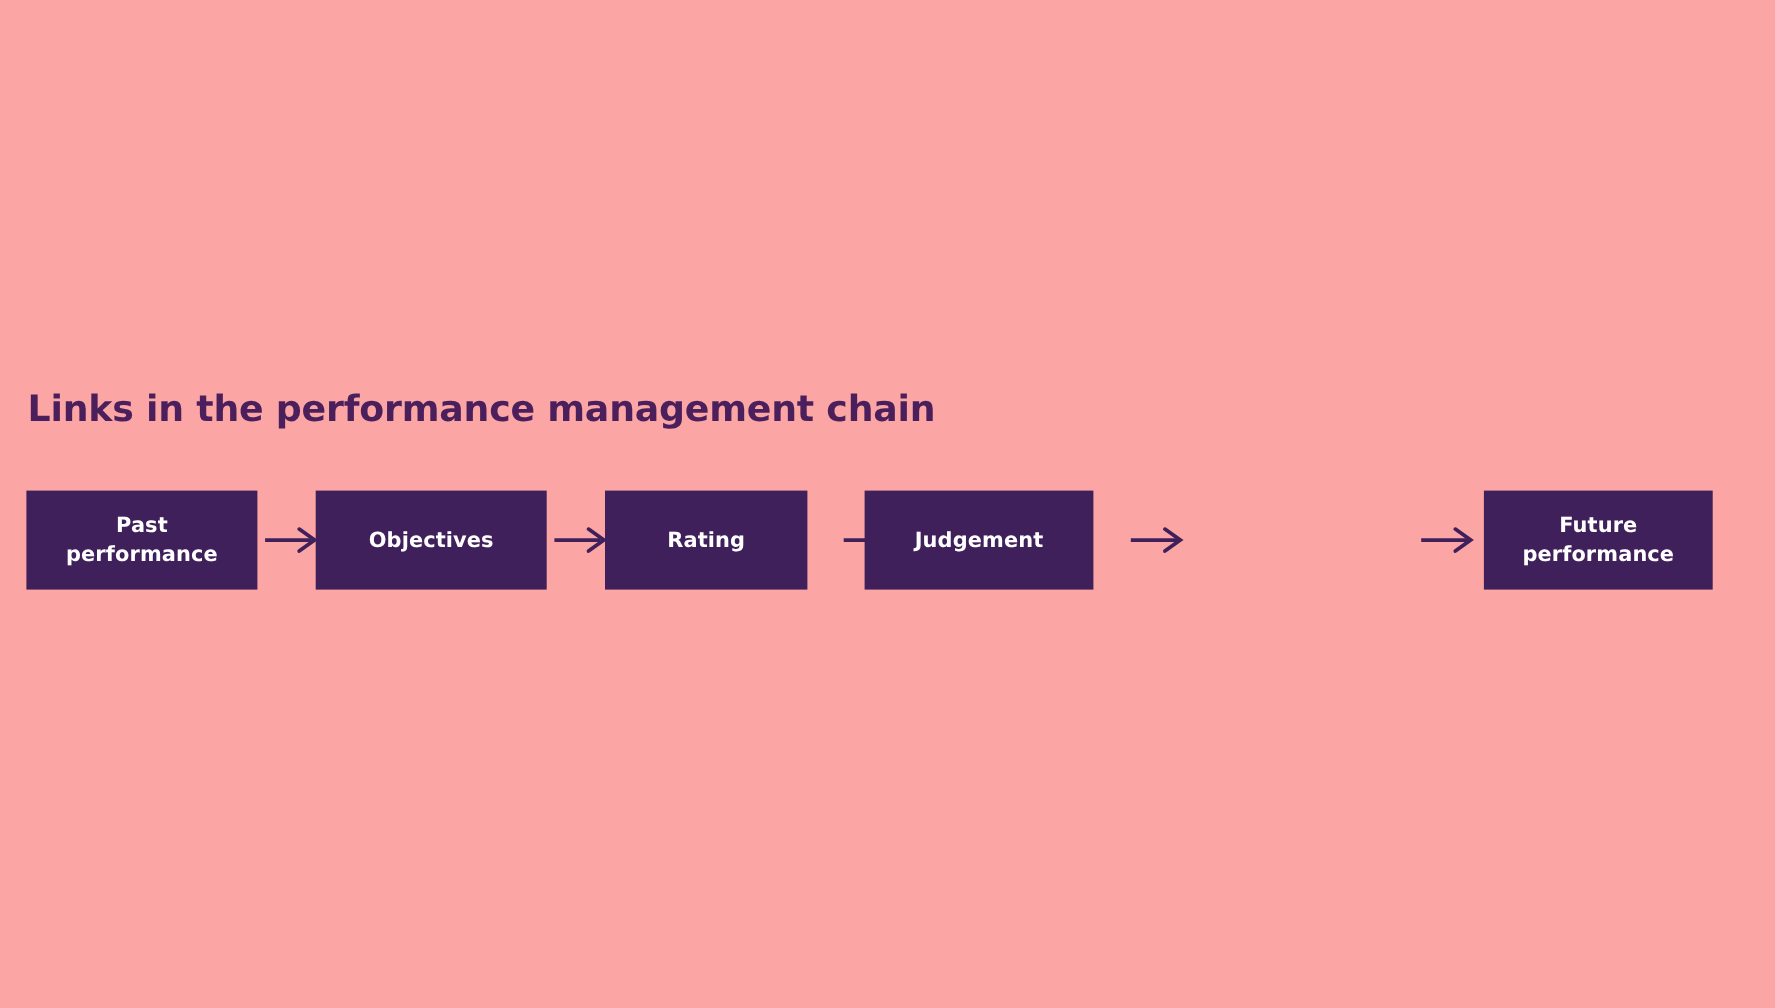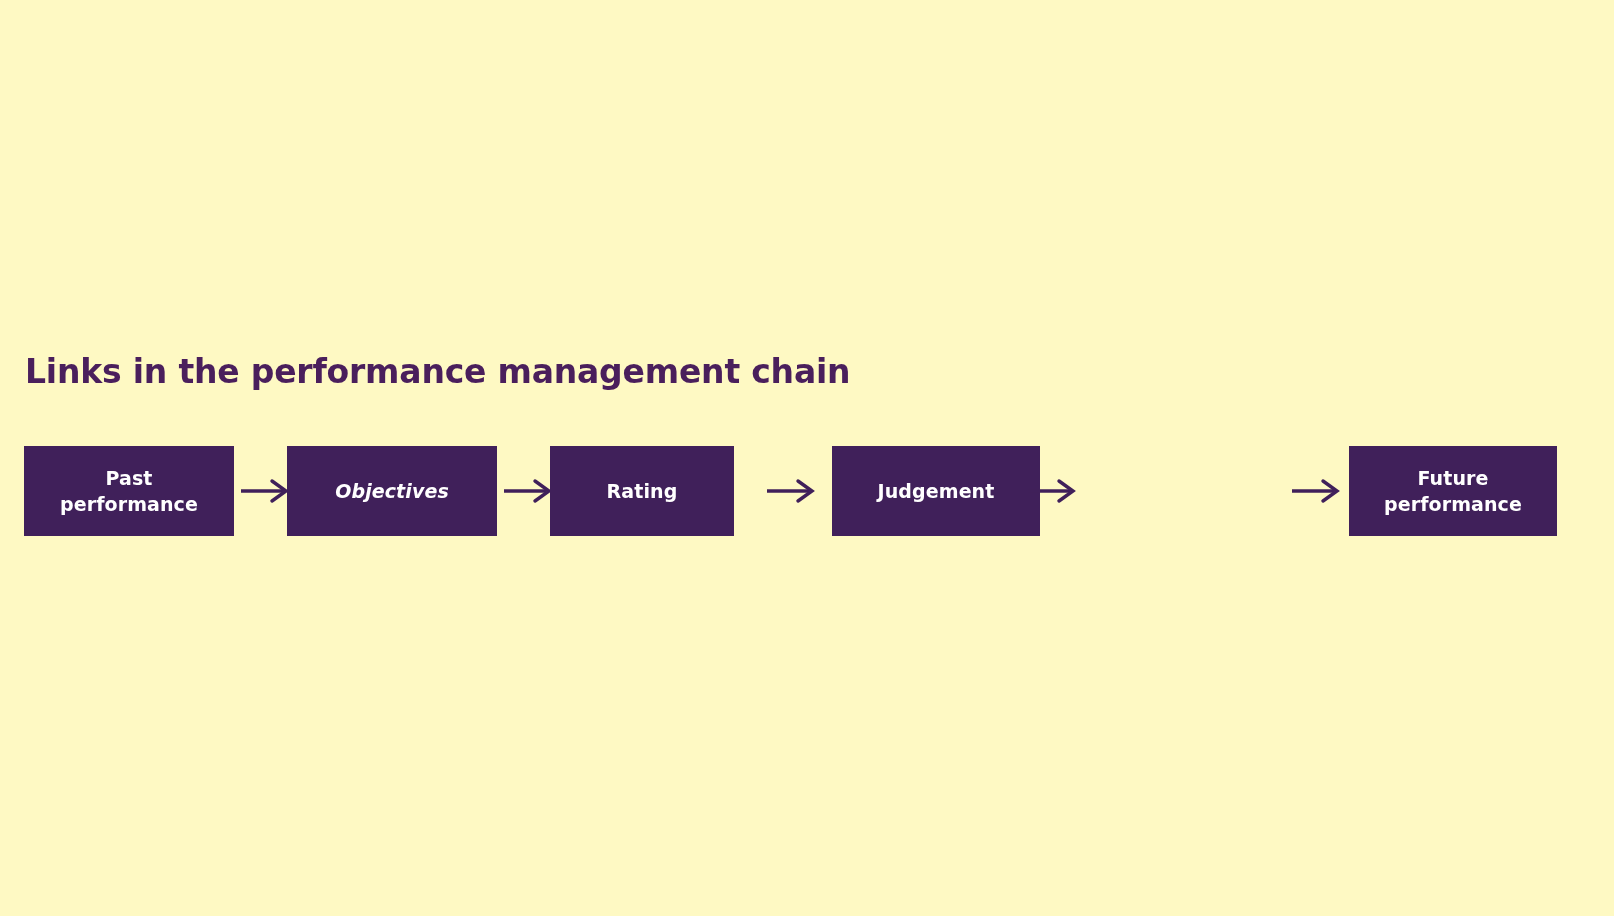--- a/index.html
+++ b/index.html
@@ -9,21 +9,21 @@
     background: #ffffff;
   }
   body {
     font-family: "DejaVu Sans", "Liberation Sans", sans-serif;
     -webkit-font-smoothing: antialiased;
   }
   #canvas {
     position: relative;
     width: 1614px;
     height: 916px;
-    background: #fef9c3;
+    background: #fca5a5;
     overflow: hidden;
   }
 
   
   #diagram-title {
     position: absolute;
     left: 25px;
     top: 353px;
     margin: 0;
     font-size: 33px;
@@ -94,21 +94,21 @@
 performance</span>
     </div>
 
     <div class="chain-arrow" style="left:215px;">
       <svg viewBox="0 0 54 28" xmlns="http://www.w3.org/2000/svg">
         <path d="M2 14 H44" stroke="#40205A" stroke-width="3.4" fill="none" stroke-linecap="butt"></path>
         <path d="M33 4 L47 14 L33 24" stroke="#40205A" stroke-width="3.4" fill="none" stroke-linecap="round" stroke-linejoin="miter"></path>
       </svg>
     </div>
 
-    <div class="chain-step" style="left:263px; width:210px;font-style:italic;">
+    <div class="chain-step" style="left:263px; width:210px;">
       <span class="step-label">Objectives</span>
     </div>
 
     <div class="chain-arrow" style="left:478px;">
       <svg viewBox="0 0 54 28" xmlns="http://www.w3.org/2000/svg">
         <path d="M2 14 H44" stroke="#40205A" stroke-width="3.4" fill="none" stroke-linecap="butt"></path>
         <path d="M33 4 L47 14 L33 24" stroke="#40205A" stroke-width="3.4" fill="none" stroke-linecap="round" stroke-linejoin="miter"></path>
       </svg>
     </div>
 
@@ -116,21 +116,21 @@
       <span class="step-label">Rating</span>
     </div>
 
     <div class="chain-arrow" style="left:741px;">
       <svg viewBox="0 0 54 28" xmlns="http://www.w3.org/2000/svg">
         <path d="M2 14 H44" stroke="#40205A" stroke-width="3.4" fill="none" stroke-linecap="butt"></path>
         <path d="M33 4 L47 14 L33 24" stroke="#40205A" stroke-width="3.4" fill="none" stroke-linecap="round" stroke-linejoin="miter"></path>
       </svg>
     </div>
 
-    <div class="chain-step" style="left:808px; width:208px;">
+    <div class="chain-step" style="left:762px; width:208px;">
       <span class="step-label">Judgement</span>
     </div>
 
     <div class="chain-arrow" style="left:1002px;">
       <svg viewBox="0 0 54 28" xmlns="http://www.w3.org/2000/svg">
         <path d="M2 14 H44" stroke="#40205A" stroke-width="3.4" fill="none" stroke-linecap="butt"></path>
         <path d="M33 4 L47 14 L33 24" stroke="#40205A" stroke-width="3.4" fill="none" stroke-linecap="round" stroke-linejoin="miter"></path>
       </svg>
     </div>
 

